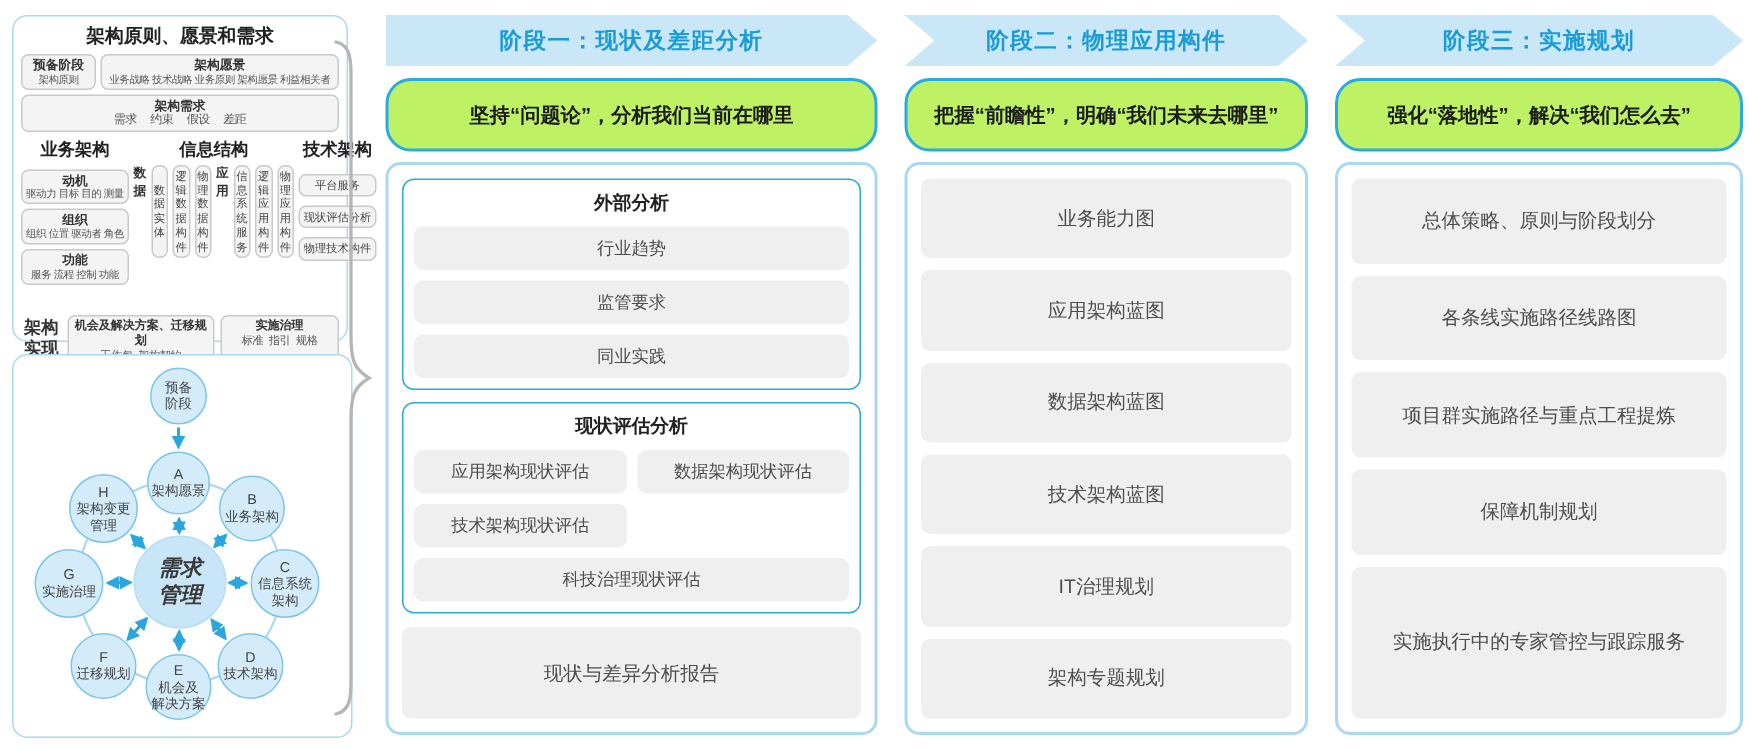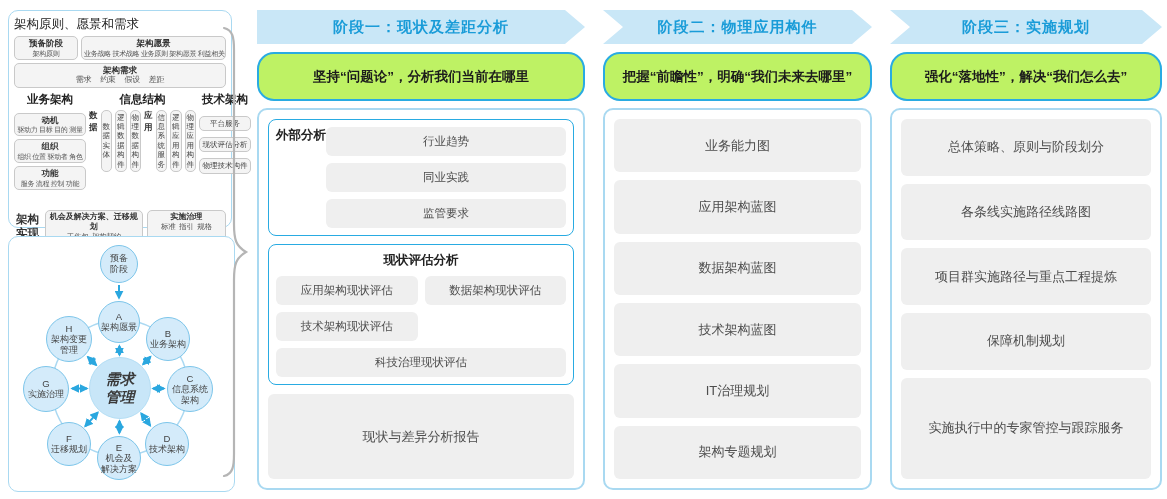--- a/index.html
+++ b/index.html
@@ -8,26 +8,26 @@
     font-family: "Liberation Sans", "DejaVu Sans", sans-serif;
     background: #fff; position: relative; overflow: hidden; color: #333;
     --banner-bg:#c9e7f7; --banner-text:#1a9cd8; --accent-border:#29abe2;
     --panel-border:#a9d9f1; --gray-box-bg:#efefef; --gray-box-text:#4d4d4d;
     --arrow-blue:#2aa7df; --circle-fill:#d4ebfa; --circle-border:#7cc5ea;
   }
   .lpanel { position: absolute; border: 1.5px solid var(--panel-border); border-radius: 10px; background: #fff; }
   #left-top  { left: 8px; top: 10px;  width: 224px; height: 218px; padding: 4px 5px; }
   #left-bottom { left: 8px; top: 236px; width: 227px; height: 256px; }
 
-  .lt-title { text-align: left; font-weight: normal; font-size: 12.5px; color: #222; margin: 1px 0 3px; }
+  .lt-title { text-align: center; font-weight: bold; font-size: 12.5px; color: #222; margin: 1px 0 3px; }
   .mbox { background: #f4f4f4; border: 1px solid #c9c9c9; border-radius: 5px; text-align: center; padding: 1px 2px; overflow: hidden; }
   .mbox-title { font-weight: bold; font-size: 8.5px; line-height: 1.25; color: #333; }
   .mbox-sub { font-size: 7px; line-height: 1.3; letter-spacing: -0.3px; color: #555; white-space: nowrap; }
   .lt-row1 { display: flex; gap: 3px; }
-  .prep { width: 64px; flex: none; }
+  .prep { width: 50px; flex: none; }
   .vision { flex: 1; }
   .req { margin-top: 3px; }
   .req .mbox-sub { word-spacing: 7px; font-size: 8px; }
 
   .lt-row3 { display: flex; gap: 3px; margin-top: 4px; }
   .sec-h { font-weight: bold; font-size: 11.5px; text-align: center; color: #222; margin-bottom: 3px; }
   .col-biz { width: 72px; flex: none; display: flex; flex-direction: column; gap: 3px; }
   .col-biz .mbox { padding: 1px 0; }
   .col-info { flex: 1; }
   .info-cols { display: flex; gap: 3px; }
@@ -78,21 +78,21 @@
              background: #fff; padding: 9px; display: flex; flex-direction: column; }
   .gbox { background: var(--gray-box-bg); border-radius: 6px; color: var(--gray-box-text);
           font-size: 11.5px; display: flex; align-items: center; justify-content: center;
           text-align: center; padding: 7px 3px; }
   .p1-row { display: flex; gap: 7px; }
   .bbox { border: 1.5px solid var(--accent-border); border-radius: 8px; background: #fff; padding: 7px; }
   .bbox-title { font-weight: bold; font-size: 12.5px; text-align: center; color: #222; margin-bottom: 7px; }
   .grid2 { display: grid; grid-template-columns: 1fr 1fr; gap: 7px; }
   .span2 { grid-column: 1 / -1; }
   .research { flex: 2.45; }
-  .external { flex: 1; display: flex; flex-direction: row; }
+  .external { flex: 1; display: flex; flex-direction: column; }
   .external .ext-items { flex: 1; display: flex; flex-direction: column; gap: 7px; }
   .external .gbox { flex: 1; }
   .assessment { margin-top: 8px; }
   .report { margin-top: 9px; flex: 1; font-size: 13px; }
   .deliverables { gap: 8px; }
   .deliverables .gbox { flex: 1; font-size: 13px; }
   .deliverables .gbox.tall { flex: 2.05; }
 </style>
 </head>
 <body style="--banner-bg: #c9e7f7; --banner-text: #1a9cd8; --accent-border: #29abe2; --panel-border: #a9d9f1; --gray-box-bg: #efefef; --gray-box-text: #4d4d4d; --arrow-blue: #2aa7df; --circle-fill: #d4ebfa; --circle-border: #7cc5ea;">
@@ -236,22 +236,22 @@
 
   <div class="phase phase-1">
     <div class="banner">阶段一：现状及差距分析</div>
     <div class="subtitle">坚持“问题论”，分析我们当前在哪里</div>
     <div class="content">
       <div class="p1-row">
         <div class="bbox external">
           <div class="bbox-title">外部分析</div>
           <div class="ext-items">
             <div class="gbox">行业趋势</div>
+            <div class="gbox">监管要求</div>
             <div class="gbox">同业实践</div>
-            <div class="gbox">监管要求</div>
           </div>
         </div>
       </div>
       <div class="bbox assessment">
         <div class="bbox-title">现状评估分析</div>
         <div class="grid2">
           <div class="gbox">应用架构现状评估</div>
           <div class="gbox">数据架构现状评估</div>
           <div class="gbox">技术架构现状评估</div>
           <div class="gbox span2">科技治理现状评估</div>

